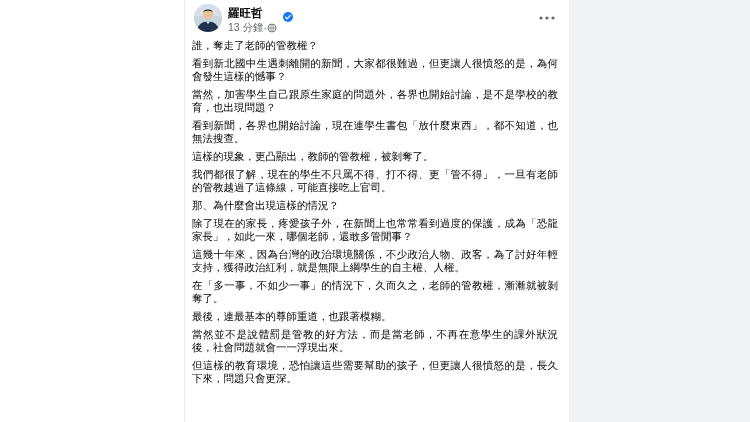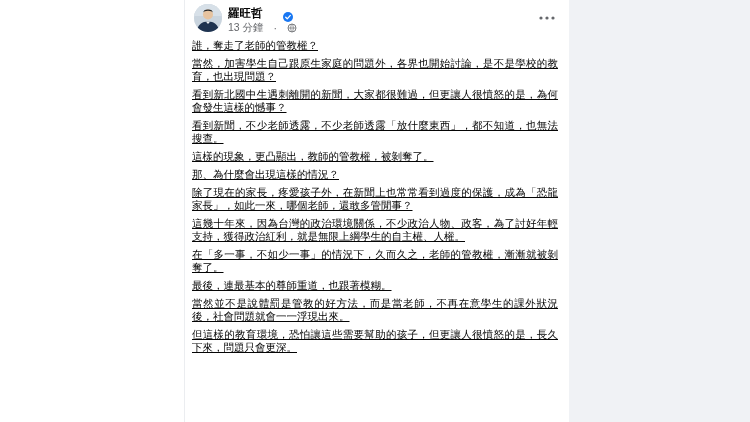--- a/index.html
+++ b/index.html
@@ -30,36 +30,36 @@
   .author-row{
     position:absolute;left:43px;top:6px;height:14px;
     display:flex;align-items:center;gap:20px;white-space:nowrap;
   }
   .author-name{
     font-size:11.5px;font-weight:bold;color:#050505;cursor:pointer;
   }
   .verified-badge{width:10px;height:10px;display:inline-block;}
   .meta-row{
     position:absolute;left:43px;top:22px;height:12px;
-    display:flex;align-items:center;gap:10px;white-space:nowrap;
+    display:flex;align-items:center;gap:0;white-space:nowrap;
     font-size:10.5px;color:#65676b;
   }
   .meta-row .timestamp{cursor:pointer;}
   .globe{width:10px;height:10px;display:inline-block;opacity:.85;}
   .more-btn{
     position:absolute;left:349px;top:5px;width:26px;height:20px;
     display:flex;align-items:center;justify-content:center;
     border-radius:4px;cursor:pointer;
   }
   .post-body{
     position:absolute;left:7px;top:39px;width:374px;
     font-size:10.5px;line-height:13px;color:#050505;
     text-align:justify;
   }
-  .post-body p{margin:0 8px 5px 0;word-break:break-all;text-decoration:underline;}
+  .post-body p{margin:0 8px 5px 0;word-break:break-all;}
 </style>
 </head>
 <body>
 
 <div class="right-bg"></div>
 <div class="left-divider"></div>
 
 <div class="card">
 
   <div class="avatar">
@@ -101,24 +101,25 @@
       <svg width="16" height="4" viewBox="0 0 16 4" xmlns="http://www.w3.org/2000/svg">
         <circle cx="2" cy="2" r="1.6" fill="#65676b"></circle>
         <circle cx="8" cy="2" r="1.6" fill="#65676b"></circle>
         <circle cx="14" cy="2" r="1.6" fill="#65676b"></circle>
       </svg>
     </span>
   </div>
 
   <div class="post-body">
     <p>誰，奪走了老師的管教權？</p>
+    <p>看到新北國中生遇刺離開的新聞，大家都很難過，但更讓人很憤怒的是，為何會發生這樣的憾事？</p>
     <p>當然，加害學生自己跟原生家庭的問題外，各界也開始討論，是不是學校的教育，也出現問題？</p>
-    <p>看到新北國中生遇刺離開的新聞，大家都很難過，但更讓人很憤怒的是，為何會發生這樣的憾事？</p>
-    <p>看到新聞，不少老師透露，不少老師透露「放什麼東西」，都不知道，也無法搜查。</p>
+    <p>看到新聞，各界也開始討論，現在連學生書包「放什麼東西」，都不知道，也無法搜查。</p>
     <p>這樣的現象，更凸顯出，教師的管教權，被剝奪了。</p>
+    <p>我們都很了解，現在的學生不只罵不得、打不得、更「管不得」，一旦有老師的管教越過了這條線，可能直接吃上官司。</p>
     <p>那、為什麼會出現這樣的情況？</p>
     <p>除了現在的家長，疼愛孩子外，在新聞上也常常看到過度的保護，成為「恐龍家長」，如此一來，哪個老師，還敢多管閒事？</p>
     <p>這幾十年來，因為台灣的政治環境關係，不少政治人物、政客，為了討好年輕支持，獲得政治紅利，就是無限上綱學生的自主權、人權。</p>
     <p>在「多一事，不如少一事」的情況下，久而久之，老師的管教權，漸漸就被剝奪了。</p>
     <p>最後，連最基本的尊師重道，也跟著模糊。</p>
     <p>當然並不是說體罰是管教的好方法，而是當老師，不再在意學生的課外狀況後，社會問題就會一一浮現出來。</p>
     <p>但這樣的教育環境，恐怕讓這些需要幫助的孩子，但更讓人很憤怒的是，長久下來，問題只會更深。</p>
   </div>
 
 </div>

